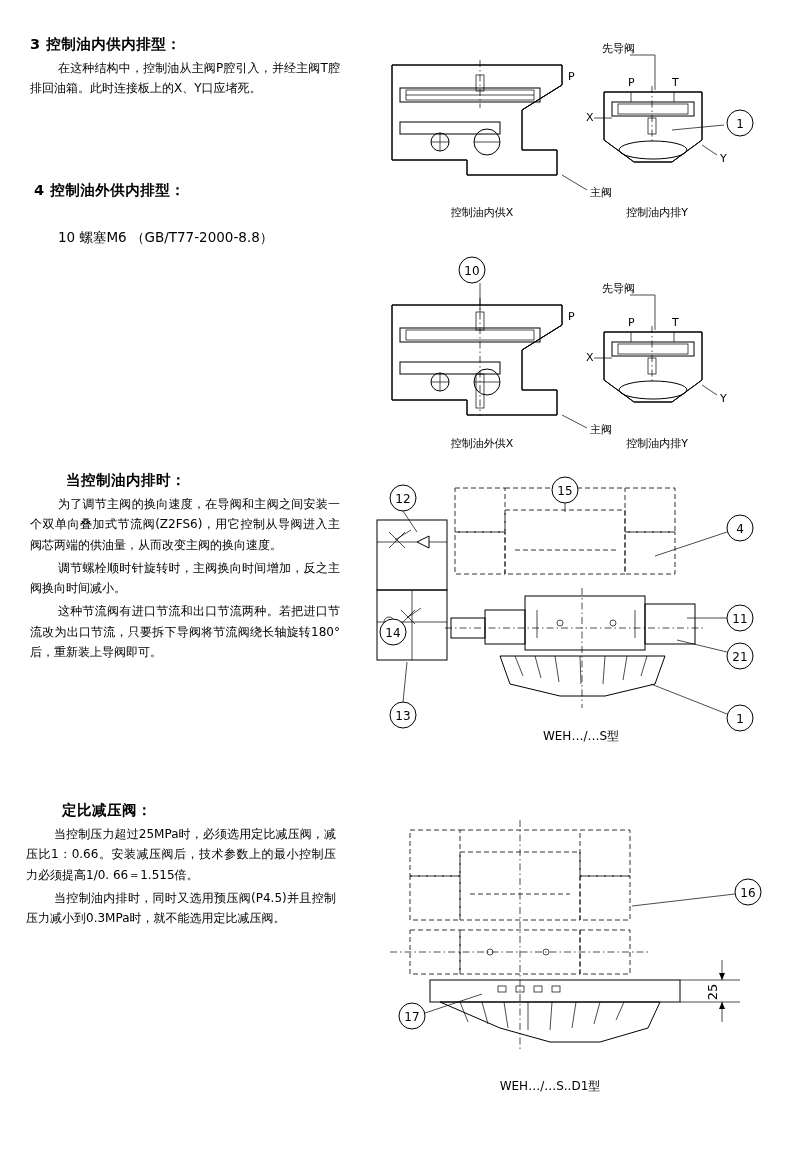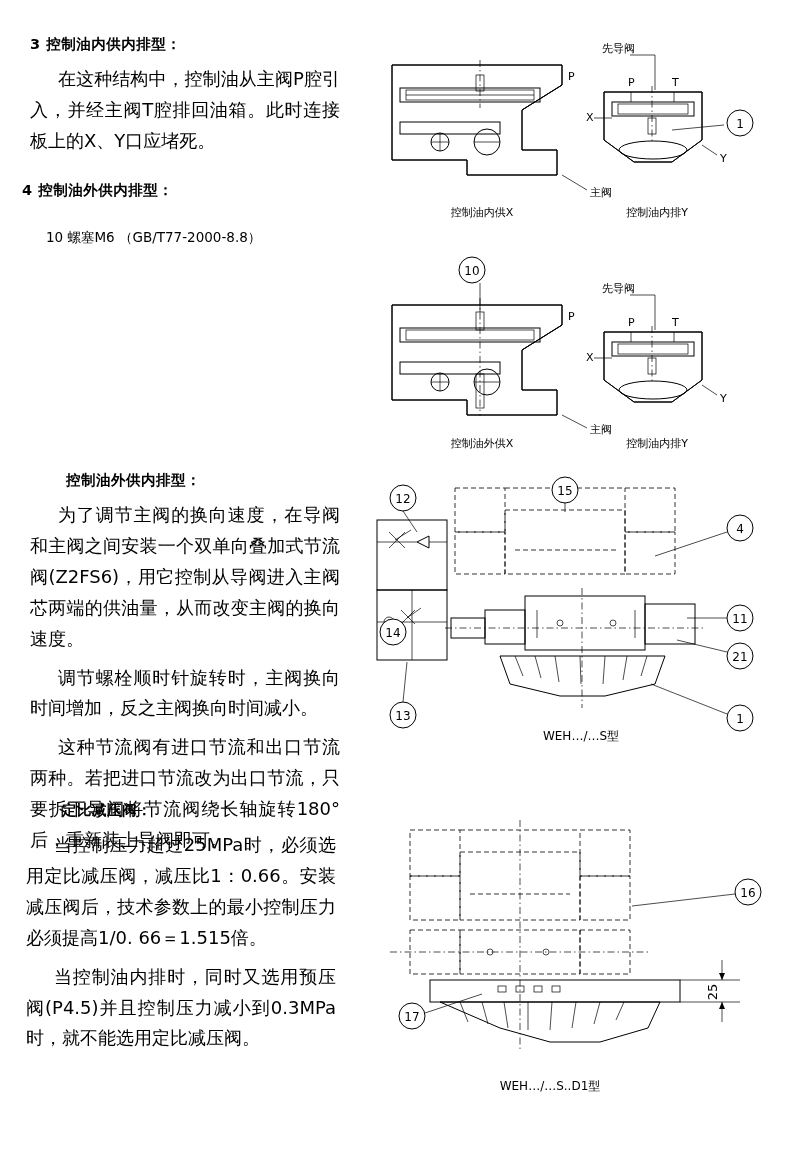--- a/index.html
+++ b/index.html
@@ -10,25 +10,25 @@
     color:#000;
     position:relative;
     overflow:hidden;
   }
   .page{position:relative;width:790px;height:830px;}
 
   
   .txtcol{position:absolute;left:30px;top:34px;width:310px;}
   .h{font-size:14.5px;font-weight:bold;letter-spacing:.5px;line-height:1.5;}
   .h.indent{padding-left:36px;}
-  .p{font-size:18px;line-height:1.72;text-align:justify;text-indent:28px;margin-top:8px;}
+  .p{font-size:12px;line-height:1.72;text-align:justify;text-indent:28px;margin-top:2px;}
   .p.noind{text-indent:0;}
   .small{font-size:13.5px;}
 
-  .blk2{position:absolute;left:22px;top:180px;width:310px;}
+  .blk2{position:absolute;left:34px;top:180px;width:310px;}
   .blk3{position:absolute;left:30px;top:470px;width:310px;}
   .blk4{position:absolute;left:26px;top:800px;width:310px;}
 
   
   .fig{position:absolute;}
 
   svg{display:block;}
   .ln{stroke:#000;fill:none;}
   .th{stroke-width:1;}
   .thin{stroke-width:.7;}
@@ -51,21 +51,21 @@
     <div class="h">3 控制油内供内排型：</div>
     <div class="p">在这种结构中，控制油从主阀P腔引入，并经主阀T腔排回油箱。此时连接板上的X、Y口应堵死。</div>
   </div>
 
   <div class="blk2">
     <div class="h">4 控制油外供内排型：</div>
     <div class="p noind small" style="margin-top:24px;text-indent:24px;">10  螺塞M6  （GB/T77-2000-8.8）</div>
   </div>
 
   <div class="blk3">
-    <div class="h indent">控制油外供内排型：</div>
+    <div class="h indent">当控制油内排时：</div>
     <div class="p">为了调节主阀的换向速度，在导阀和主阀之间安装一个双单向叠加式节流阀(Z2FS6)，用它控制从导阀进入主阀芯两端的供油量，从而改变主阀的换向速度。</div>
     <div class="p">调节螺栓顺时针旋转时，主阀换向时间增加，反之主阀换向时间减小。</div>
     <div class="p">这种节流阀有进口节流和出口节流两种。若把进口节流改为出口节流，只要拆下导阀将节流阀绕长轴旋转180°后，重新装上导阀即可。</div>
   </div>
 
   <div class="blk4">
     <div class="h indent">定比减压阀：</div>
     <div class="p">当控制压力超过25MPa时，必须选用定比减压阀，减压比1：0.66。安装减压阀后，技术参数上的最小控制压力必须提高1/0. 66＝1.515倍。</div>
     <div class="p">当控制油内排时，同时又选用预压阀(P4.5)并且控制压力减小到0.3MPa时，就不能选用定比减压阀。</div>
   </div>

